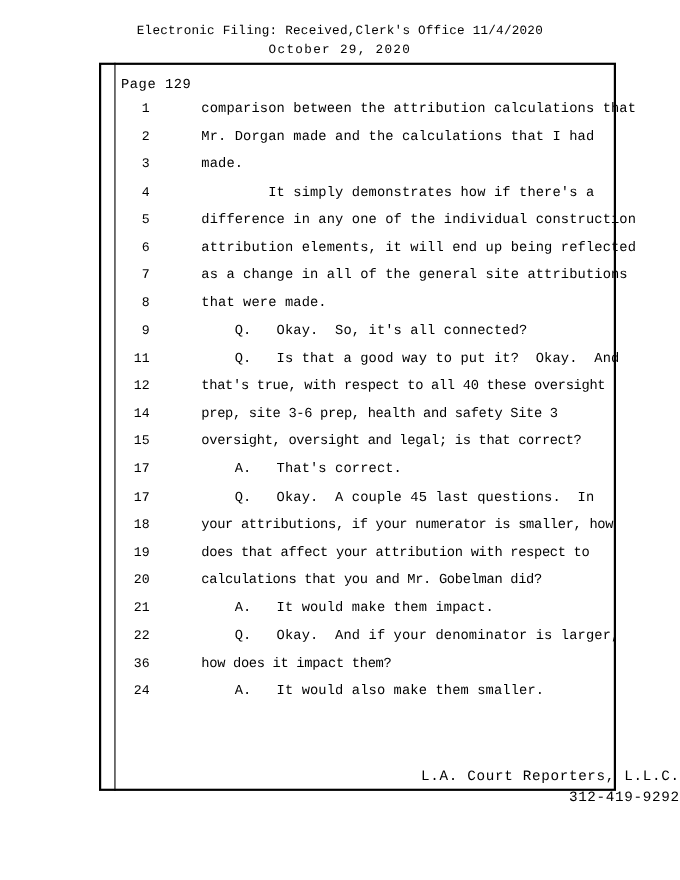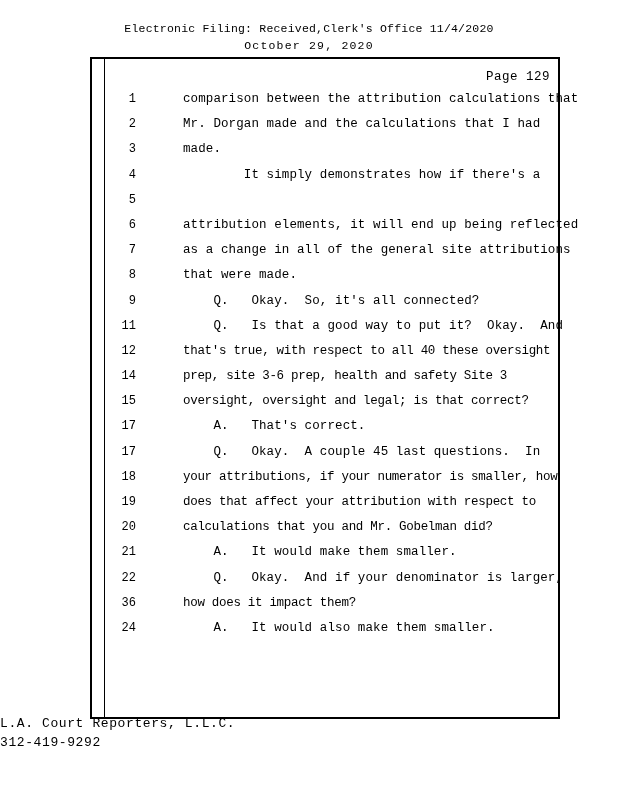--- a/index.html
+++ b/index.html
@@ -49,21 +49,20 @@
     top: 57px;
     width: 0;
     height: 662px;
     border-left: 1px solid #000000;
   }
   .page-number {
     position: absolute;
     left: 110px;
     top: 70px;
     width: 440px;
-    text-align: right;
     font-size: 12.5px;
     letter-spacing: 0.5px;
   }
   .transcript {
     position: absolute;
     left: 90px;
     top: 92px;
     width: 470px;
   }
   .tline {
@@ -87,24 +86,24 @@
     width: 412px;
     white-space: pre;
     letter-spacing: 0.1px;
     margin-left: 35px;
   }
   .ltext.tight {
     letter-spacing: -0.3px;
   }
   .footer {
     position: absolute;
-    top: 714px;
+    top: 696px;
     left: 0;
     width: 618px;
-    text-align: left;
+    text-align: right;
     font-size: 13px;
     line-height: 19px;
     letter-spacing: 0.6px;
   }
 </style>
 </head>
 <body>
 
 <div class="page">
 
@@ -131,20 +130,21 @@
     <div class="tline">
       <span class="lnum">3</span>
       <span class="ltext">made.</span>
     </div>
     <div class="tline">
       <span class="lnum">4</span>
       <span class="ltext">        It simply demonstrates how if there's a</span>
     </div>
     <div class="tline">
       <span class="lnum">5</span>
+      <span class="ltext">difference in any one of the individual construction</span>
     </div>
     <div class="tline">
       <span class="lnum">6</span>
       <span class="ltext">attribution elements, it will end up being reflected</span>
     </div>
     <div class="tline">
       <span class="lnum">7</span>
       <span class="ltext">as a change in all of the general site attributions</span>
     </div>
     <div class="tline">
@@ -186,21 +186,21 @@
     <div class="tline">
       <span class="lnum">19</span>
       <span class="ltext tight">does that affect your attribution with respect to</span>
     </div>
     <div class="tline">
       <span class="lnum">20</span>
       <span class="ltext tight">calculations that you and Mr. Gobelman did?</span>
     </div>
     <div class="tline">
       <span class="lnum">21</span>
-      <span class="ltext">    A.   It would make them smaller.</span>
+      <span class="ltext">    A.   It would make them impact.</span>
     </div>
     <div class="tline">
       <span class="lnum">22</span>
       <span class="ltext">    Q.   Okay.  And if your denominator is larger,</span>
     </div>
     <div class="tline">
       <span class="lnum">36</span>
       <span class="ltext tight">how does it impact them?</span>
     </div>
     <div class="tline">

